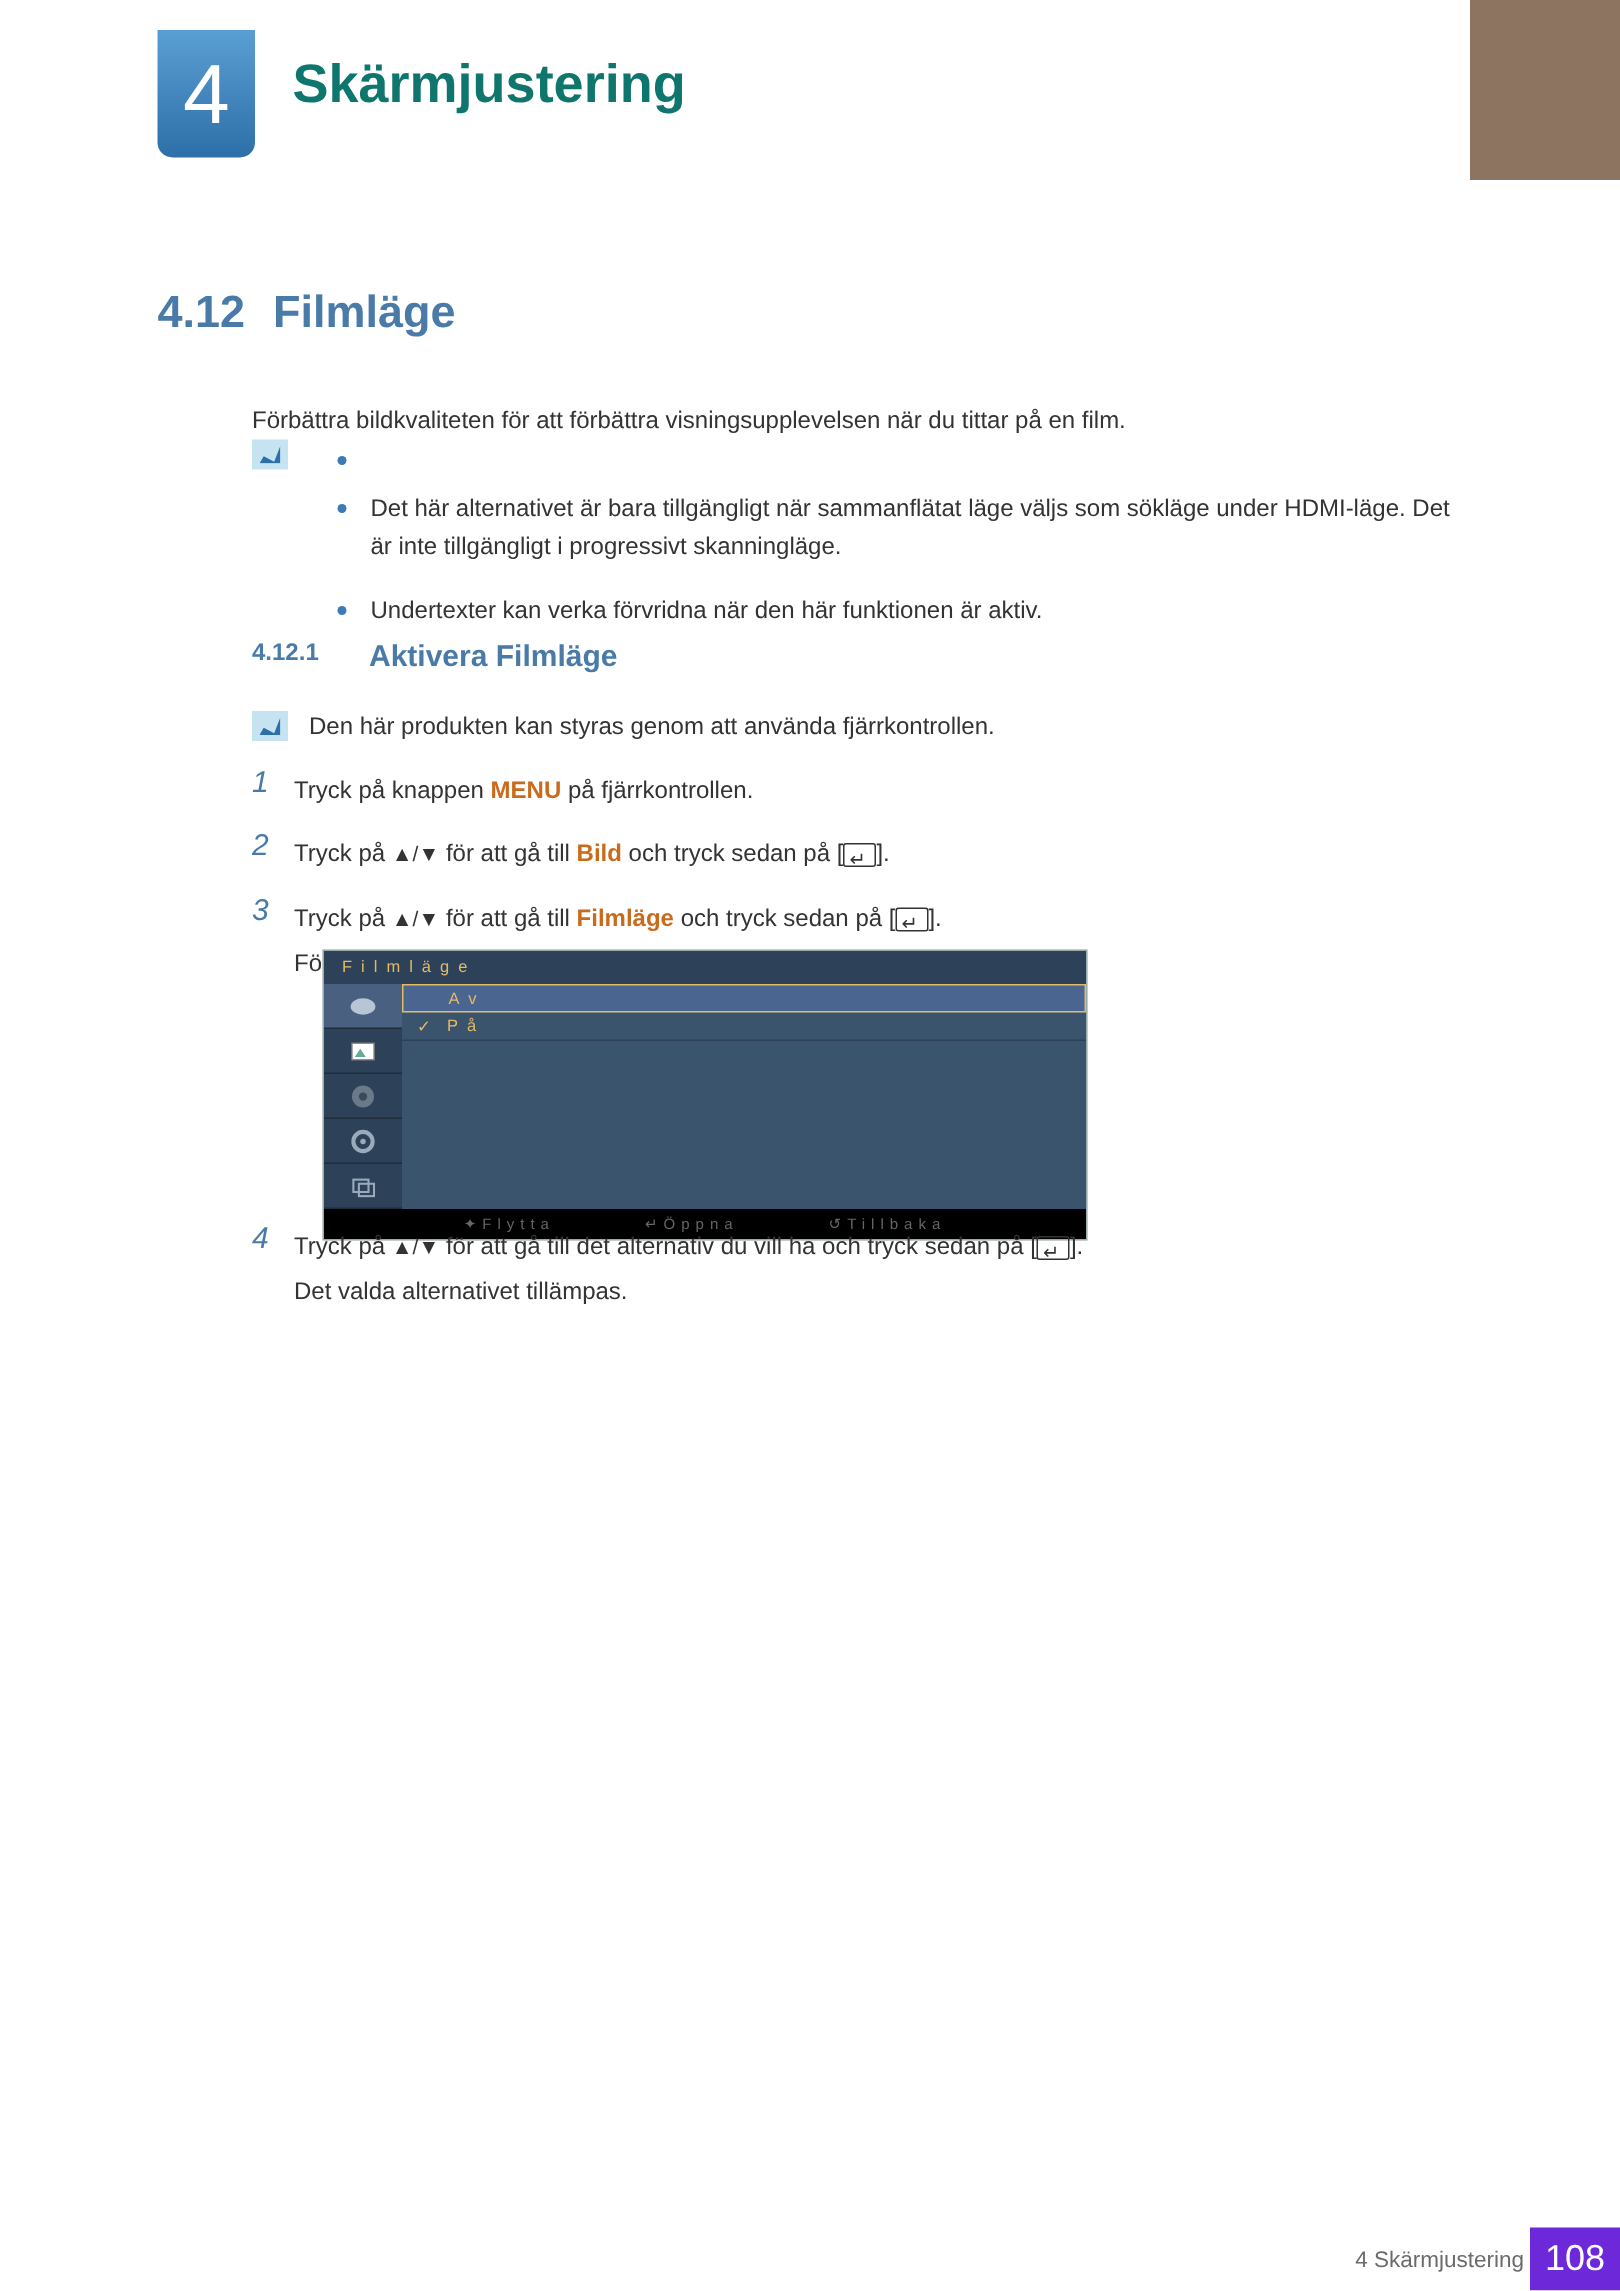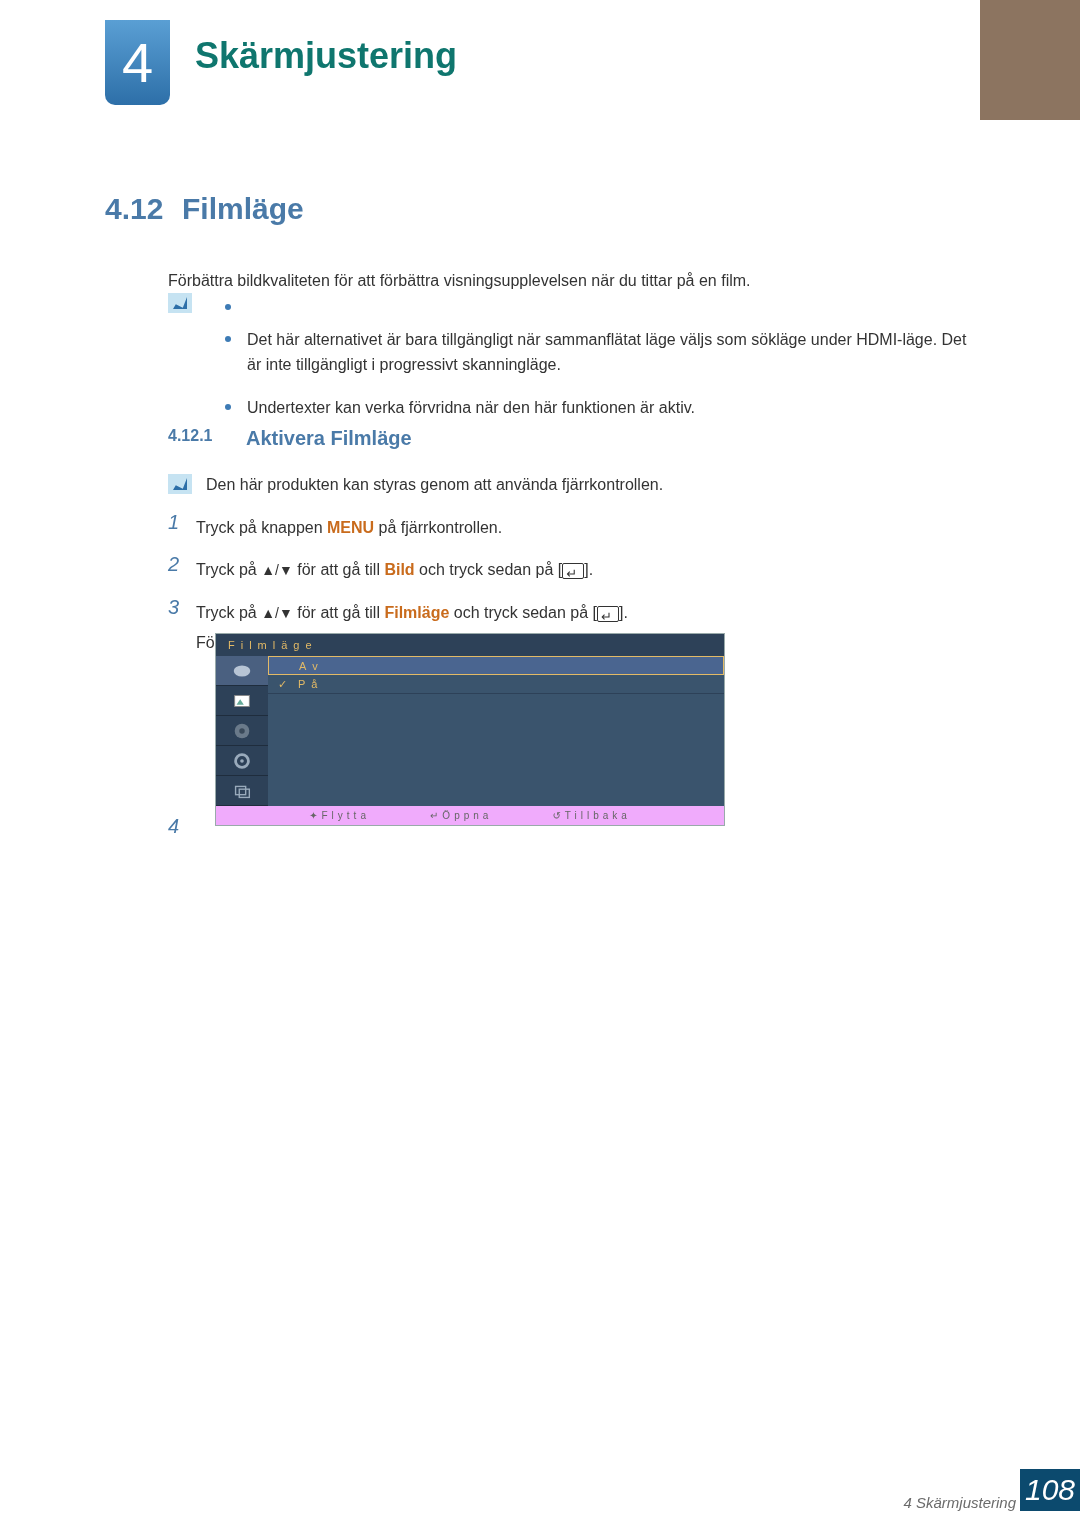--- a/index.html
+++ b/index.html
@@ -253,59 +253,58 @@
     letter-spacing: 6px;
   }
   .osd-fill {
     height: 72px;
     background: #3a546d;
   }
   .osd-footer {
     display: flex;
     justify-content: center;
     gap: 60px;
-    background: #f0abfc;
+    background: #000000;
     padding: 4px 0;
   }
   .osd-foot-item {
     font-size: 10px;
     letter-spacing: 4px;
     color: #666;
   }
   .step4-block {
     position: absolute;
     left: 168px;
     top: 815px;
     width: 800px;
   }
   .footer-bar {
     position: absolute;
     left: 0;
-    bottom: 16px;
+    bottom: 0;
     width: 100%;
     height: 42px;
     display: flex;
     justify-content: flex-end;
-    align-items: flex-end;
-    font-style: italic;
+    align-items: center;
   }
   .footer-text {
     font-size: 15px;
     color: #6b6b6b;
     margin-right: 4px;
   }
   .page-num {
     width: 60px;
     height: 42px;
-    background: #0c4a6e;
+    background: #6d28d9;
     color: #fff;
     display: flex;
     align-items: center;
     justify-content: center;
-    font-size: 30px;
+    font-size: 24px;
   }
 </style>
 </head>
 <body>
 
 <div class="brown-strip"></div>
 
 <div class="chapter-badge">4</div>
 <div class="chapter-title">Skärmjustering</div>
 
@@ -407,19 +406,23 @@
   <div class="osd-footer">
     <div class="osd-foot-item">✦<span>Flytta</span></div>
     <div class="osd-foot-item">↵<span>Öppna</span></div>
     <div class="osd-foot-item">↺<span>Tillbaka</span></div>
   </div>
 </div>
 
 <div class="step4-block">
   <div class="step-row">
     <div class="step-num">4</div>
+    <div class="step-text">
+      <span>Tryck på </span><span class="arrow">▲/▼</span><span> för att gå till det alternativ du vill ha och tryck sedan på [</span><span class="enter-icon"></span><span>].</span><br>
+      <span>Det valda alternativet tillämpas.</span>
+    </div>
   </div>
 </div>
 
 <div class="footer-bar">
   <div class="footer-text">4 Skärmjustering</div>
   <div class="page-num">108</div>
 </div>
 
 </body></html>

